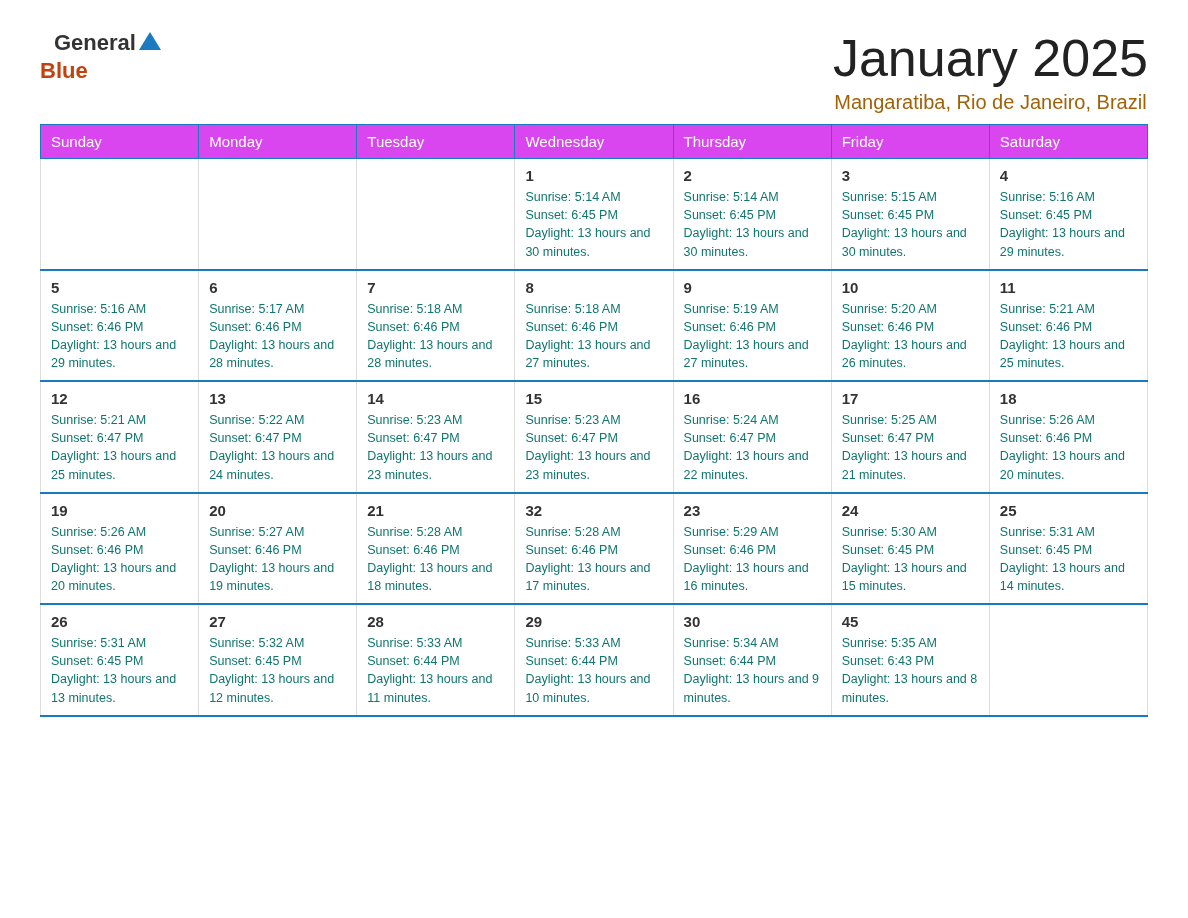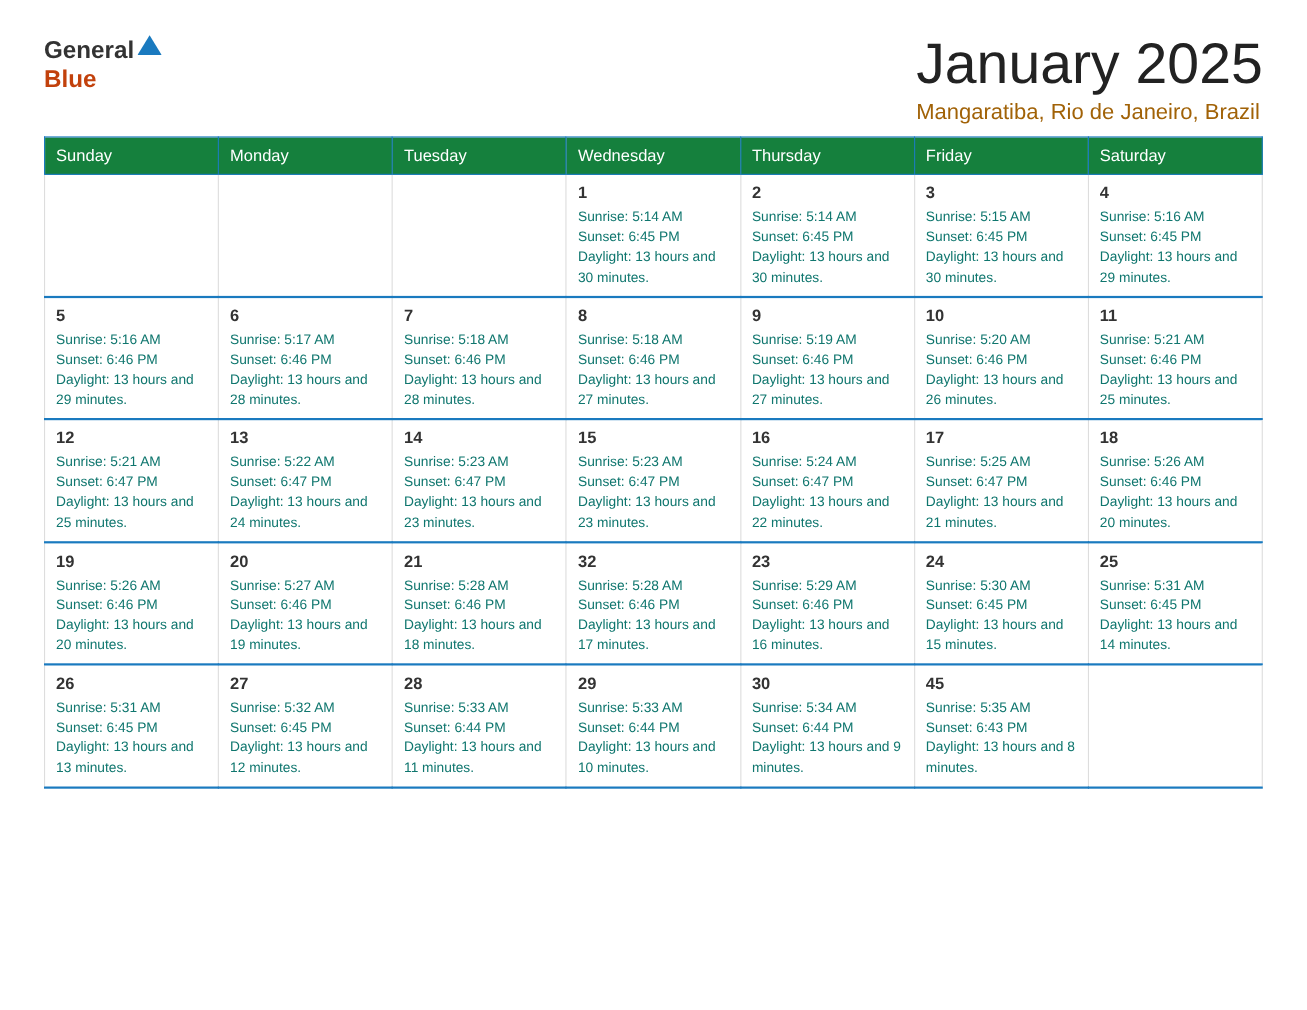--- a/index.html
+++ b/index.html
@@ -30,43 +30,44 @@
       font-size: 22px;
       font-weight: bold;
       color: #c2410c;
     }
     .logo-block {
       display: flex;
       flex-direction: column;
     }
     .logo-row1 {
       display: flex;
-      align-items: flex-end;
+      align-items: flex-start;
+      margin-left: 14px;
     }
     .title-block {
-      text-align: left;
+      text-align: center;
     }
     .calendar-title {
       font-size: 52px;
       font-weight: normal;
       color: #222;
       line-height: 1.1;
     }
     .calendar-subtitle {
       font-size: 20px;
       color: #a16207;
       margin-top: 4px;
     }
     table {
       width: 100%;
       border-collapse: collapse;
       margin-top: 10px;
     }
     thead tr {
-      background-color: #15803d;
+      background-color: #d946ef;
     }
     thead th {
       color: #ffffff;
       font-size: 15px;
       font-weight: normal;
       padding: 8px 10px;
       text-align: left;
       border: 1px solid #1a7abf;
     }
     tbody tr {

